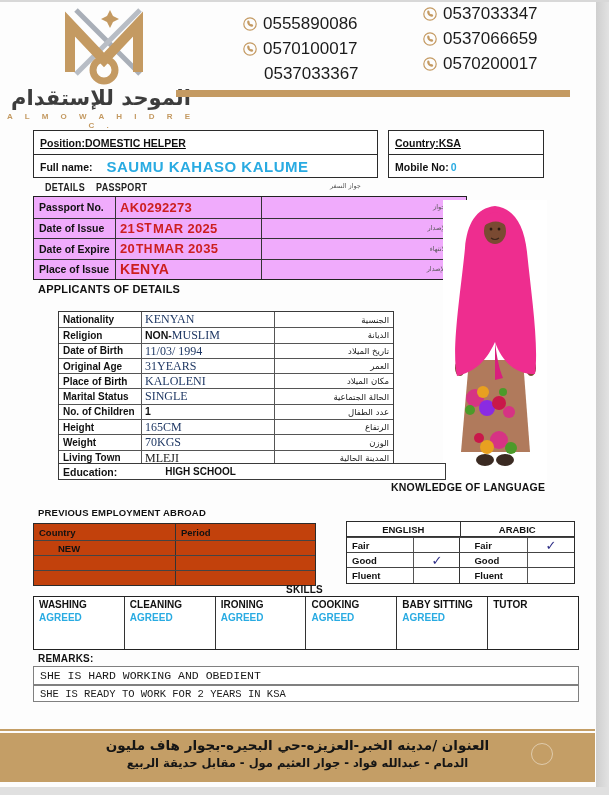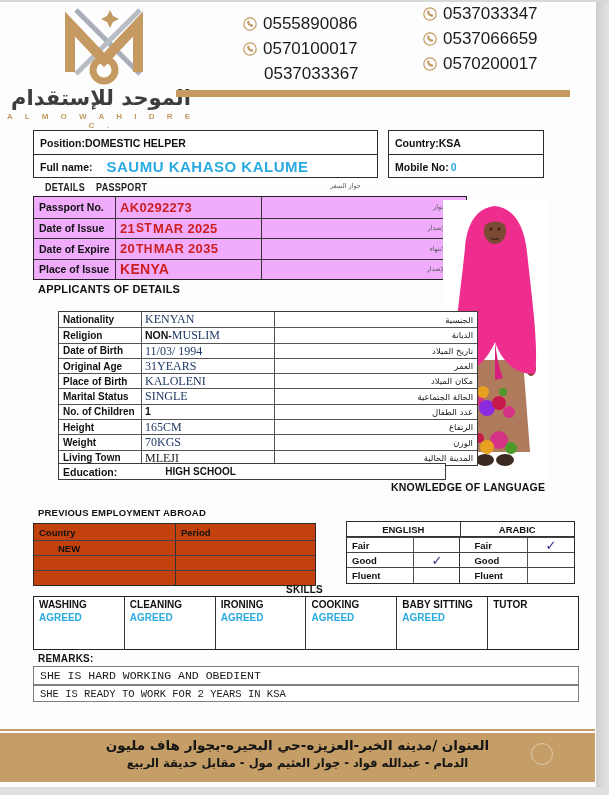--- a/index.html
+++ b/index.html
@@ -18,40 +18,40 @@
   .logo-en { left:6px; top:112px; width:190px; text-align:center; font:bold 8px "Liberation Sans", sans-serif; color:#c49a62; letter-spacing:5px; }
   .phone-col { display:flex; flex-direction:column; gap:5px; }
   .phone-row { display:flex; align-items:center; gap:6px; font:400 17px "Liberation Sans", sans-serif; color:#1b1b1b; }
   .phone-row svg { flex:0 0 auto; }
   .phone-row.noicon { padding-left:21px; }
   .gold-bar { left:176px; top:90px; width:394px; height:7px; background:#c49a62; }
 
   
   .ibox { border:1.6px solid #2b2b2b; background:#fff; }
   .irow { display:flex; align-items:center; border-top:1.4px solid #2b2b2b; padding:0 6px; }
-  .irow:first-child { border-top:none; }
+  .irow:first-child { border-top:none;text-decoration:underline; }
   .lab { font:bold 10.5px "Liberation Sans", sans-serif; color:#111; }
   .cyan { color:#29abe2; }
   .fullname { font:bold 15px "Liberation Sans", sans-serif; letter-spacing:0.5px; margin-left:14px; }
 
   .tab-lbl { font:bold 9px "Liberation Sans", sans-serif; color:#222; letter-spacing:0.3px; transform:scaleY(1.25); }
   .tiny-ar { font:6.5px "DejaVu Sans", sans-serif; color:#555; direction:rtl; }
 
   
   .ptable { left:33px; top:196px; width:434px; border:1.7px solid #222; background:#f0abfc; }
   .prow { display:flex; height:20.5px; align-items:center; border-top:1.2px solid #333; }
   .prow:first-child { border-top:none; }
   .pc1 { width:82px; padding-left:5px; font:bold 10.5px "Liberation Sans", sans-serif; color:#111; border-right:1.2px solid #333; height:100%; display:flex; align-items:center; }
   .pc2 { width:146px; padding-left:4px; font:bold 13px "Liberation Sans", sans-serif; color:#cc1f1f; border-right:1.2px solid #333; height:100%; display:flex; align-items:center; letter-spacing:0.3px; }
   .pc2 sup { font-size:12px; margin:0 1px 0 1px; }
   .pc3 { flex:1; text-align:right; padding-right:4px; }
 
   
   .heading { font:bold 11px "Liberation Sans", sans-serif; color:#111; letter-spacing:0.2px; }
-  .dtable { left:58px; top:311px; width:420px; border:1.6px solid #3a3a3a; background:#fff; }
+  .dtable { left:58px; top:311px; width:336px; border:1.6px solid #3a3a3a; background:#fff; }
   .drow { display:flex; height:15.3px; align-items:center; border-top:1px solid #555; }
   .drow:first-child { border-top:none; }
   .dc1 { width:83px; padding-left:4px; font:bold 10px "Liberation Sans", sans-serif; color:#111; border-right:1px solid #555; height:100%; display:flex; align-items:center; }
   .dc2 { width:133px; padding-left:3px; border-right:1px solid #555; height:100%; display:flex; align-items:baseline; }
   .dc3 { flex:1; text-align:right; padding-right:4px; font:8.5px "DejaVu Sans", sans-serif; color:#222; direction:rtl; }
   .v-navy { font:12px "Liberation Serif", "DejaVu Serif", serif; color:#1f3864; }
   .v-prefix { font:bold 10.5px "Liberation Sans", sans-serif; color:#111; }
   .v-blackbold { font:bold 10.5px "Liberation Sans", sans-serif; color:#111; }
   .v-darkserif { font:12px "Liberation Serif", "DejaVu Serif", serif; color:#1a1a1a; }
   .edu { left:58px; top:464px; width:388px; height:17px; border:1.6px solid #3a3a3a; margin-top:-1px; background:#fff; display:flex; align-items:center; }

